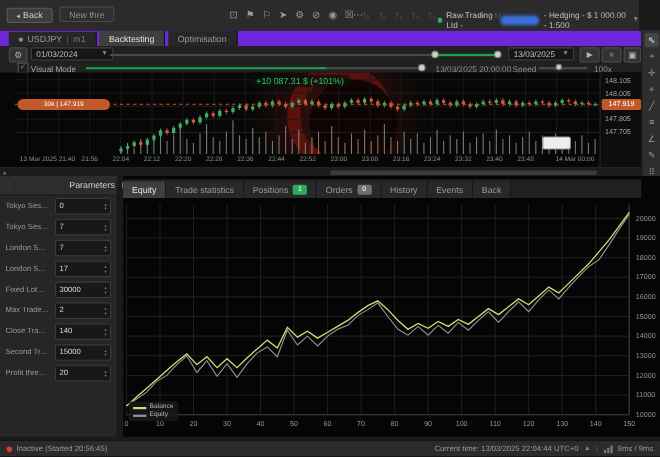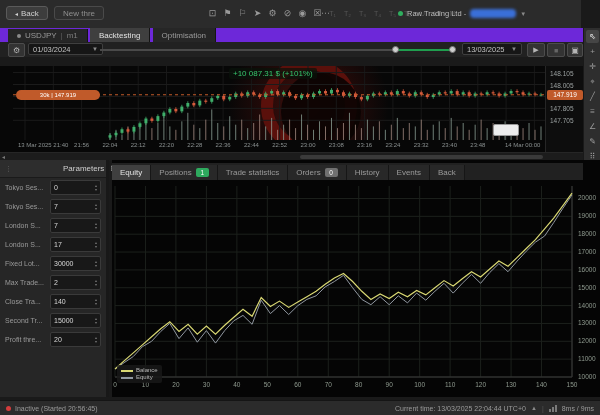--- a/index.html
+++ b/index.html
@@ -107,20 +107,21 @@
           <span>Back</span>
         </button>
       <button class="btn dim" style="margin-left:4px;">New thre</button>
     </div>
     <div class="abs" id="tb-icons" style="left:205px;top:8px;"><span class="tb-ico">⊡</span><span class="tb-ico">⚑</span><span class="tb-ico">⚐</span><span class="tb-ico">➤</span><span class="tb-ico">⚙</span><span class="tb-ico">⊘</span><span class="tb-ico">◉</span><span class="tb-ico">☒</span><span class="tb-ico faded">T₁</span><span class="tb-ico faded">T₂</span><span class="tb-ico faded">T₃</span><span class="tb-ico faded">T₄</span><span class="tb-ico faded">T₅</span><span class="tb-ico faded">T₆</span><span class="tb-ico faded">U</span><span class="tb-ico faded">W</span><span class="tb-ico faded">M</span></div>
     <div class="abs tb-ico" style="left:318px;top:8px;">⋯</div>
     <div class="abs account" style="left:398px;top:9px;justify-content:center;">
       <span class="dot-green"></span>
       <span>Raw Trading Ltd -</span>
       <span class="redacted"></span>
+      <span>- Hedging - $ 1 000.00 - 1:500</span>
       <span class="caret">▼</span>
     </div>
   </div>
 
   <div class="abs tabstrip">
     <div class="tab" style="margin-left:8px;">
       <span class="tdot"></span>
       <span>USDJPY</span>
         <span class="tfsep">|</span>
         <span style="color:#7c7c7c;">m1</span>
@@ -153,20 +154,32 @@
         <span>▶</span>
       </div>
     <div class="sqbtn" style="left:547px;top:1px;width:16px;height:12px;font-size:7px;color:#666;">
         <span>■</span>
       </div>
     <div class="sqbtn" style="left:567px;top:1px;width:14px;height:12px;font-size:8px;">
         <span>▣</span>
       </div>
   </div>
 
+  <div class="abs row3">
+    <div class="checkbox" style="left:16px;top:0;">✓</div>
+    <div class="lbl" style="left:28px;top:1px;">Visual Mode</div>
+    <div class="track green" style="left:78px;top:4px;width:219px;"></div>
+    <div class="track" style="left:297px;top:4px;width:83px;"></div>
+    <div class="thumb" style="left:380px;top:1px;"></div>
+    <div class="lbl" style="left:396px;top:1px;color:#8f8f8f;">13/03/2025 20:00:00</div>
+    <div class="lbl" style="left:466px;top:1px;color:#8f8f8f;">Speed</div>
+    <div class="track" style="left:490px;top:4px;width:44px;"></div>
+    <div class="thumb" style="left:505px;top:1px;width:6px;height:6px;"></div>
+    <div class="lbl" style="left:540px;top:1px;color:#8f8f8f;">100x</div>
+  </div>
 
   <div class="abs chart-area">
     <div class="chart-plot">
       <div class="wm-glow"></div>
       <div class="wm-ring"></div>
       <div class="wm-core"></div>
       <svg id="candles" width="532" height="74" style="position:absolute;left:0;top:0;">
           <line x1="12" x2="12" y1="0" y2="74" stroke="#181818" stroke-width="1"></line>
           <line x1="40.3" x2="40.3" y1="0" y2="74" stroke="#181818" stroke-width="1"></line>
           <line x1="68.6" x2="68.6" y1="0" y2="74" stroke="#181818" stroke-width="1"></line>
@@ -607,25 +620,25 @@
           <span>Equity</span>
         </div>
       </div>
   </div>
 
   <div class="abs btabs" id="btabs">
       <div class="btab active">
         <span>Equity</span>
       </div>
       <div class="btab">
+        <span>Trade statistics</span>
+      </div>
+      <div class="btab">
         <span>Positions</span>
         <span class="badge" style="background: rgb(46, 170, 94);">1</span>
-      </div>
-      <div class="btab">
-        <span>Trade statistics</span>
       </div>
       <div class="btab">
         <span>Orders</span>
         <span class="badge" style="background: rgb(112, 112, 112);">0</span>
       </div>
       <div class="btab">
         <span>History</span>
       </div>
       <div class="btab">
         <span>Events</span>

